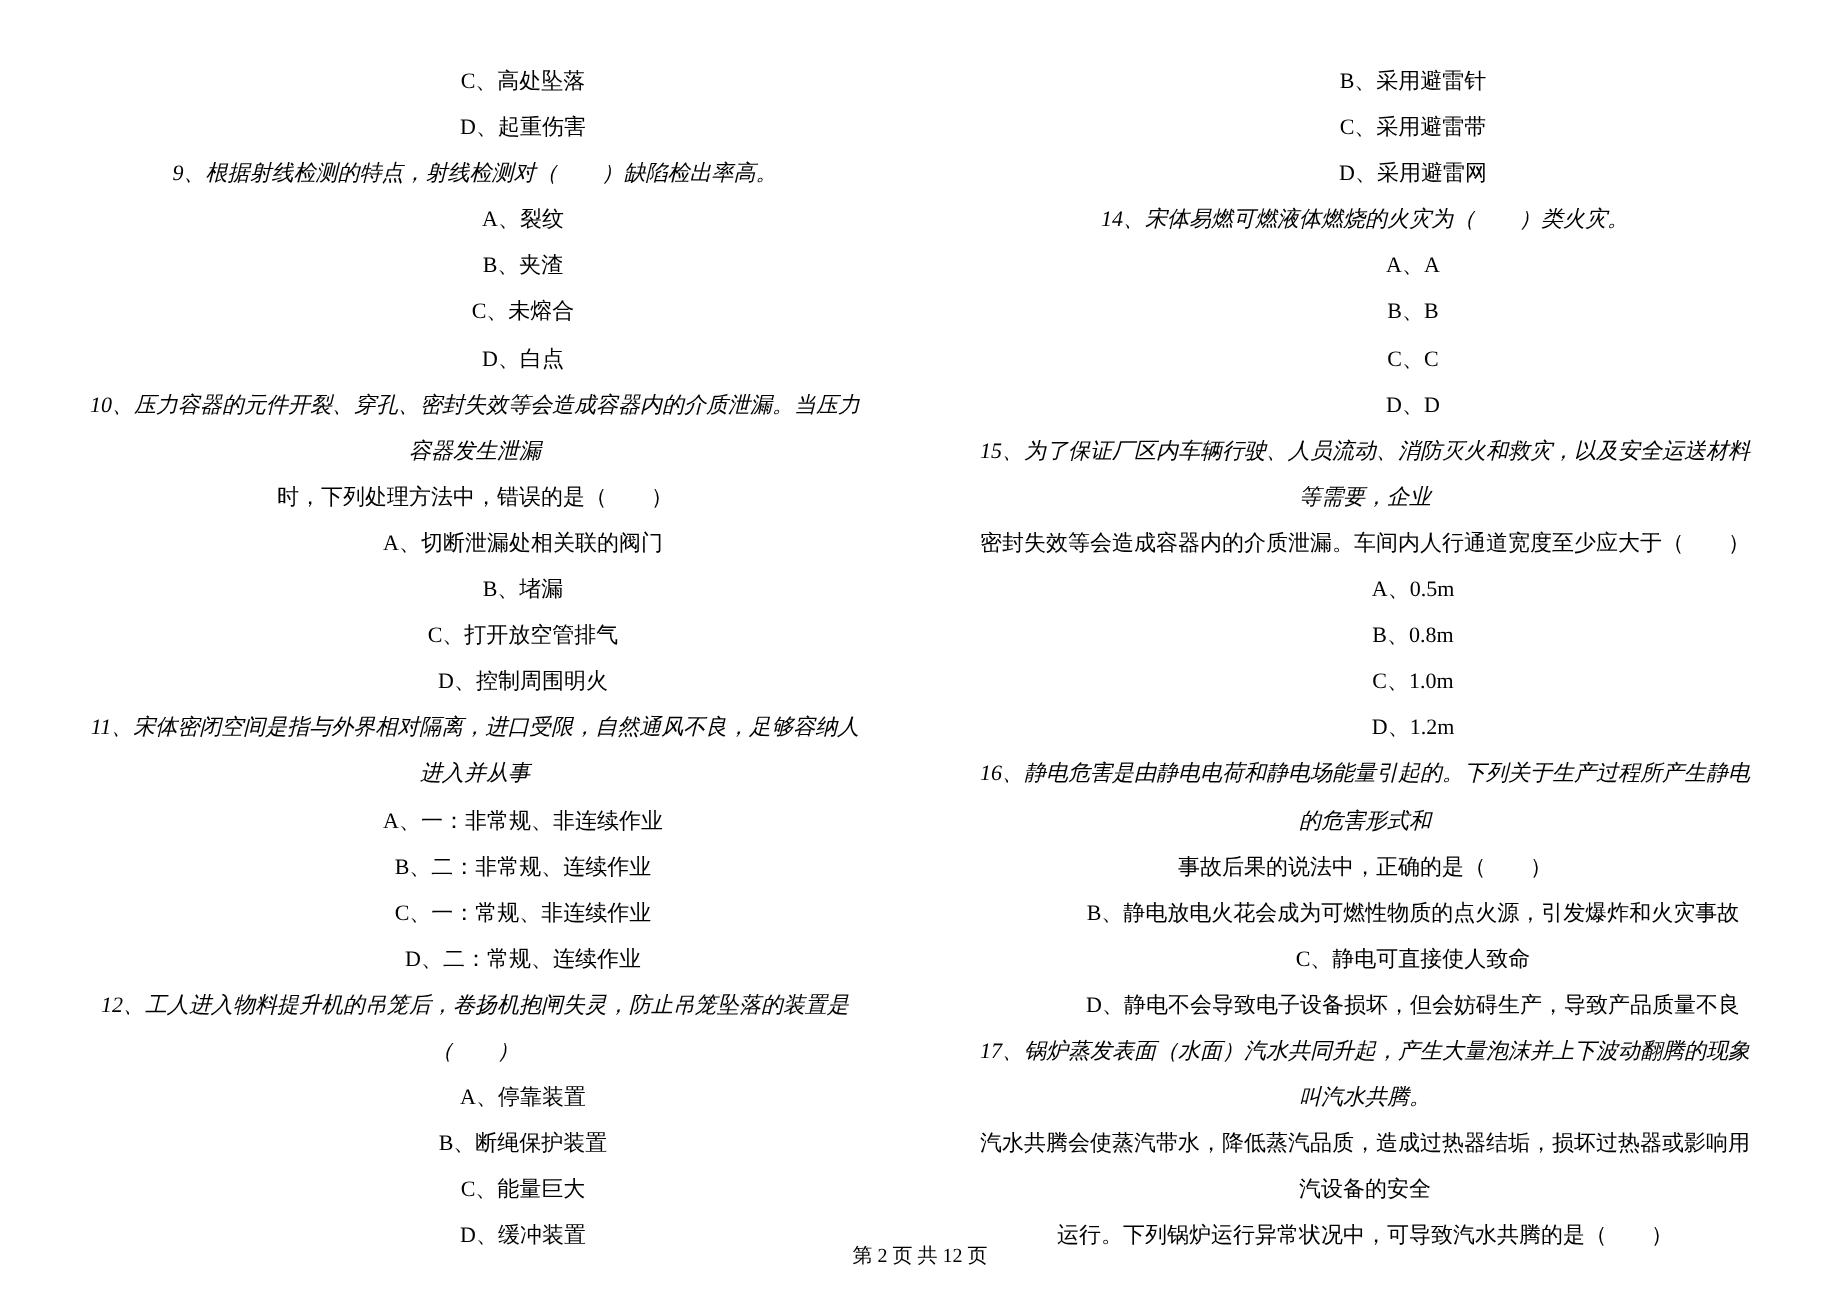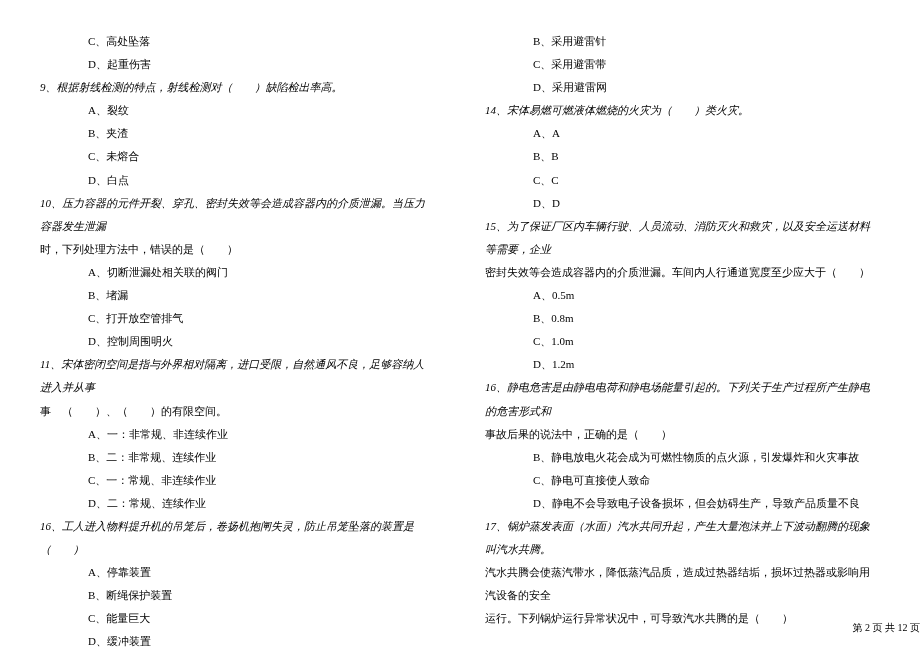--- a/index.html
+++ b/index.html
@@ -1,18 +1,19 @@
 <!DOCTYPE html>
 <html><head>
   <meta charset="utf-8">
   <style>
     * {
       margin: 0;
       padding: 0;
       box-sizing: border-box;
+      text-align: center;
     }
     body {
       width: 920px;
       height: 650px;
       background: #ffffff;
       font-family: "SimSun", "宋体", serif;
       font-size: 11px;
       color: #000;
       position: relative;
       padding: 30px 40px 40px 40px;
@@ -34,21 +35,21 @@
       font-style: italic;
     }
     .question-cont {
       padding-left: 0;
     }
     .footer {
       position: absolute;
       bottom: 15px;
       left: 0;
       right: 0;
-      text-align: right;
+      text-align: center;
       font-size: 10px;
     }
   </style>
 </head>
 <body>
 
 <div class="columns">
   <div class="col">
     <div class="option">C、高处坠落</div>
     <div class="option">D、起重伤害</div>
@@ -57,26 +58,25 @@
     <div class="option">B、夹渣</div>
     <div class="option">C、未熔合</div>
     <div class="option">D、白点</div>
     <div class="question">10、压力容器的元件开裂、穿孔、密封失效等会造成容器内的介质泄漏。当压力容器发生泄漏</div>
     <div class="question-cont">时，下列处理方法中，错误的是（　　）</div>
     <div class="option">A、切断泄漏处相关联的阀门</div>
     <div class="option">B、堵漏</div>
     <div class="option">C、打开放空管排气</div>
     <div class="option">D、控制周围明火</div>
     <div class="question">11、宋体密闭空间是指与外界相对隔离，进口受限，自然通风不良，足够容纳人进入并从事</div>
-    <div class="question-cont">事　（　　）、（　　）的有限空间。</div>
     <div class="option">A、一：非常规、非连续作业</div>
     <div class="option">B、二：非常规、连续作业</div>
     <div class="option">C、一：常规、非连续作业</div>
     <div class="option">D、二：常规、连续作业</div>
-    <div class="question">16、工人进入物料提升机的吊笼后，卷扬机抱闸失灵，防止吊笼坠落的装置是（　　）</div>
+    <div class="question">12、工人进入物料提升机的吊笼后，卷扬机抱闸失灵，防止吊笼坠落的装置是（　　）</div>
     <div class="option">A、停靠装置</div>
     <div class="option">B、断绳保护装置</div>
     <div class="option">C、能量巨大</div>
     <div class="option">D、缓冲装置</div>
 
   </div>
 
   <div class="col">
     <div class="option">B、采用避雷针</div>
     <div class="option">C、采用避雷带</div>

